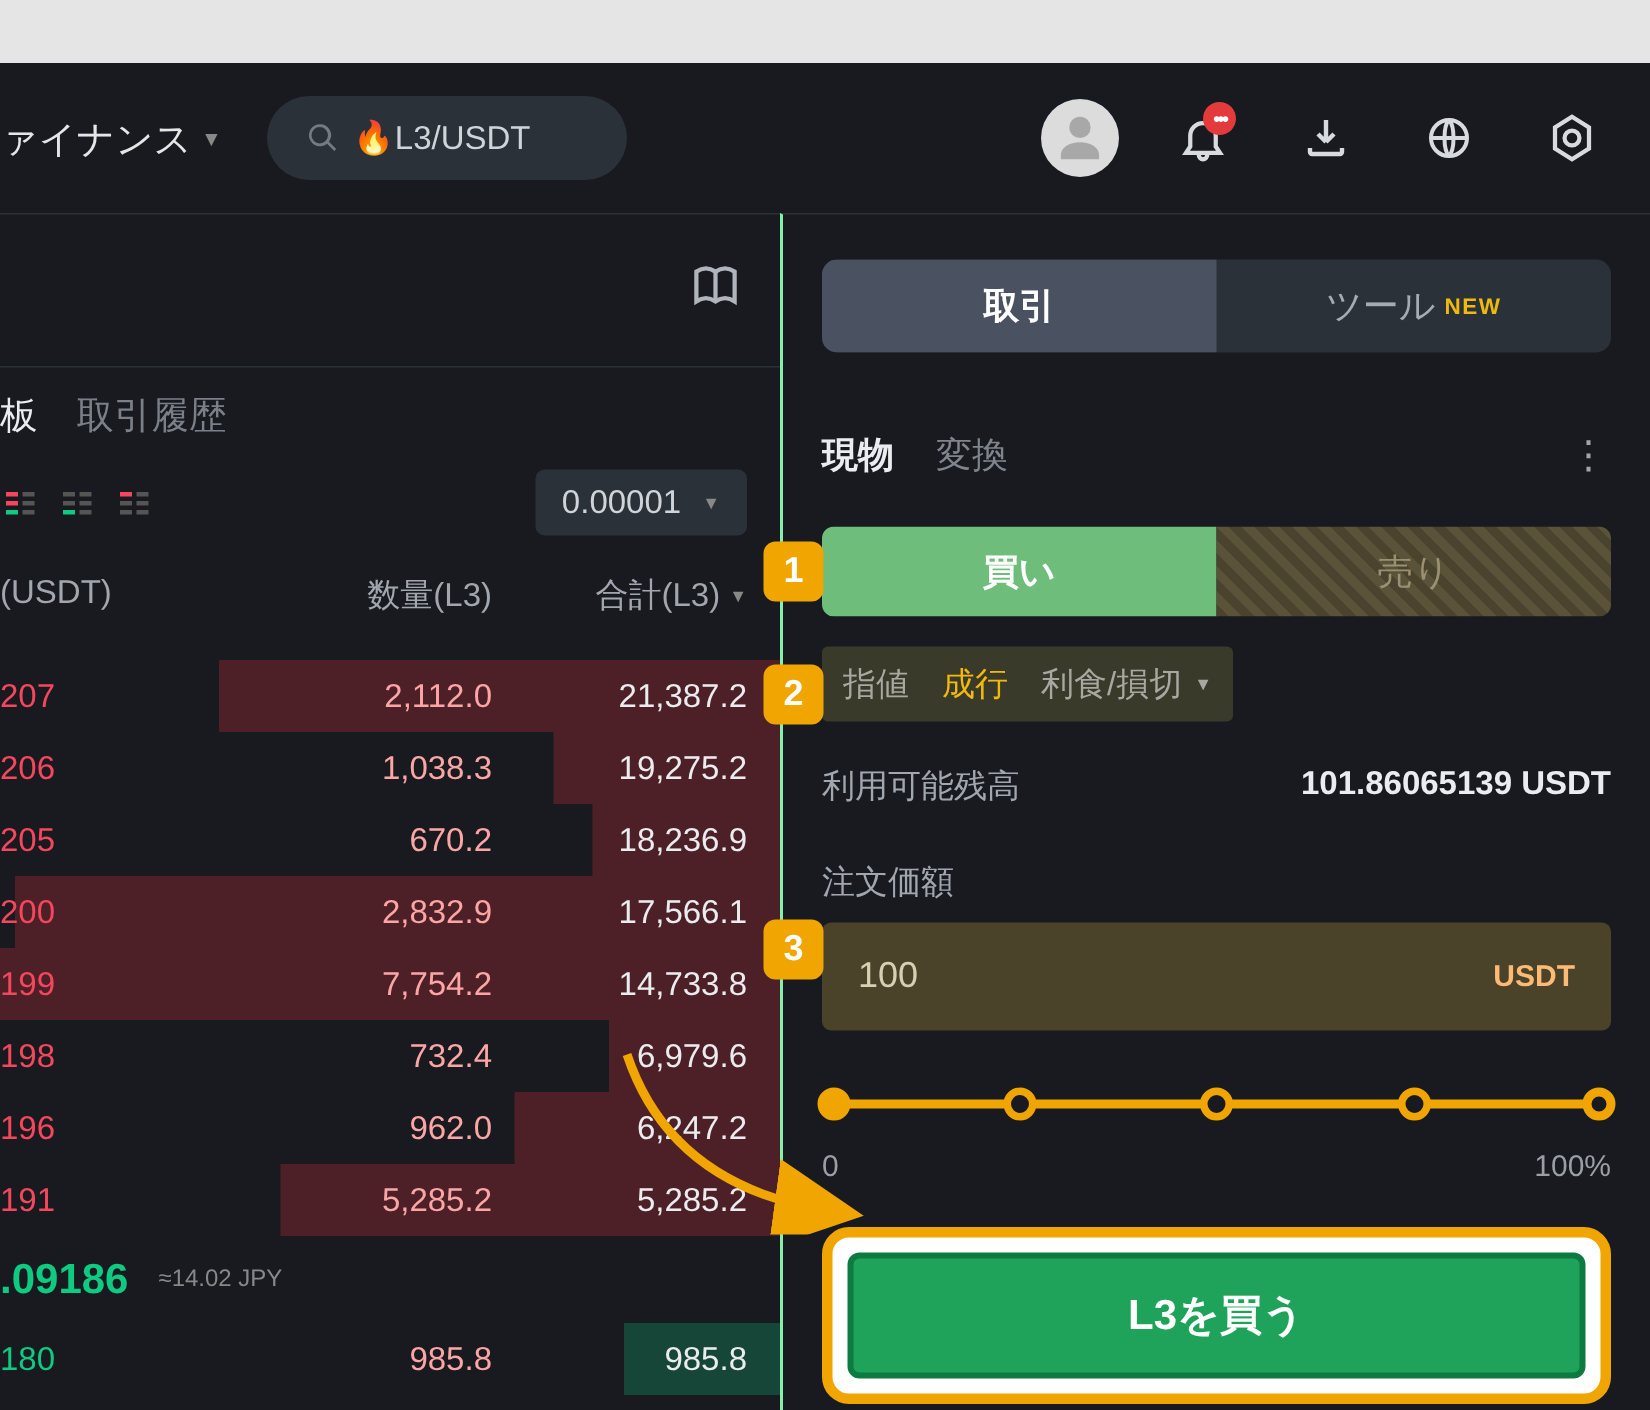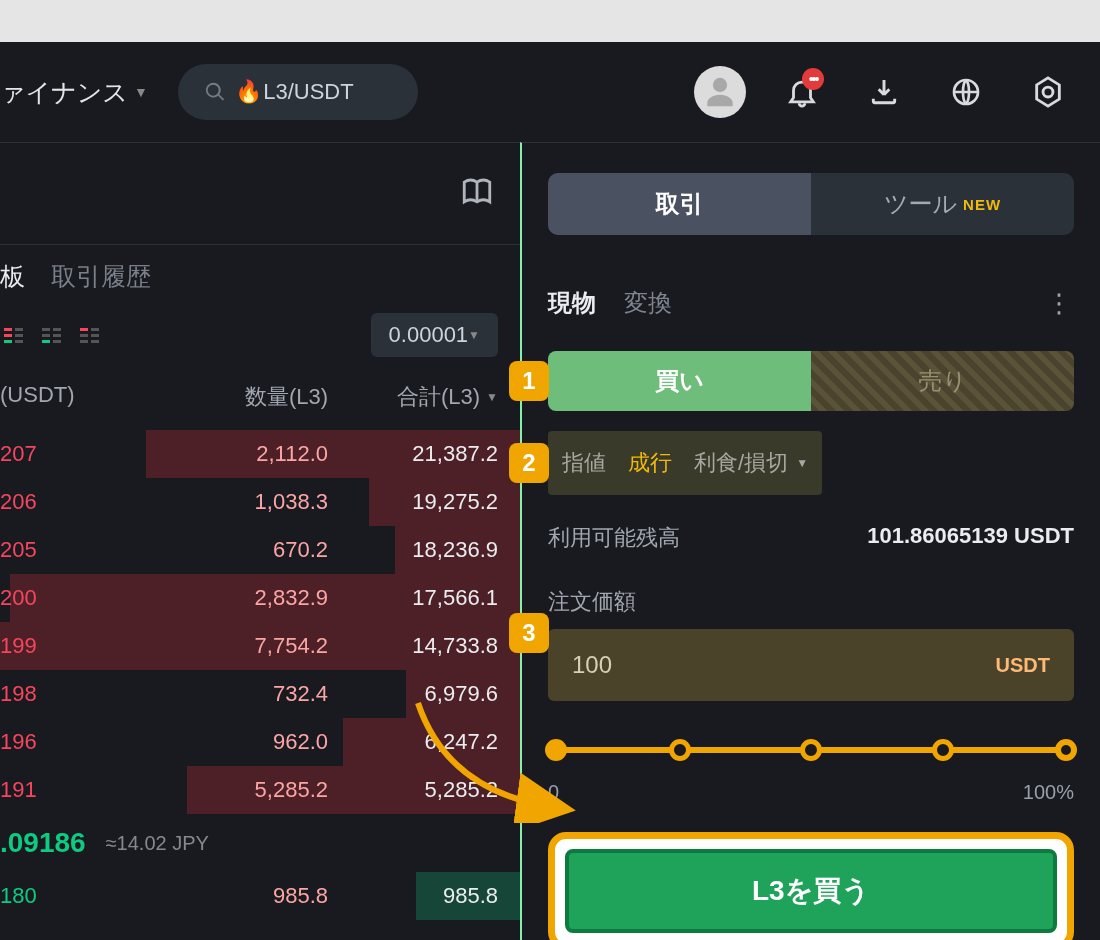--- a/index.html
+++ b/index.html
@@ -86,26 +86,26 @@
     height: 64px; display:flex; align-items:center; gap:26px; padding: 0 0 0 0;
     font-size:25px; color:#7a7f88;
   }
   .left-tabs .tab.active{ color:#eaecef; }
   .mini-icons { display:flex; gap:16px; align-items:center; padding-left:4px;}
   .mini-icons .mi{ width:22px; display:flex; flex-wrap:wrap; gap:3px;}
   .mi span{ width:8px;height:3px;}
   .depth-select{
     margin-left:auto; margin-right:22px;
     background:#2b3139; border-radius:6px; height:44px;
-    display:flex; align-items:center; padding:0 18px; 
+    display:flex; align-items:center; padding:0 18px; gap:14px;
     color:#d0d3d9; font-size:22px;
   }
   .depth-select .caret{font-size:12px;color:#888;}
   .ob-header{
-    display:flex; font-size:22px; color:#a2a6ae; padding: 20px 22px 18px 0;
+    display:flex; font-size:22px; color:#a2a6ae; padding: 20px 22px 28px 0;
   }
   .ob-header .c1{flex:0 0 160px;}
   .ob-header .c2{flex:1; text-align:right;}
   .ob-header .c3{flex:0 0 170px; text-align:right; display:flex;justify-content:flex-end;align-items:center;gap:6px;}
   .ob-header .caret{font-size:12px;color:#888;}
   .ob-rows{}
   .ob-row{
     position:relative; height:48px; display:flex; align-items:center;
     font-size:22px; padding-right:22px;
   }
@@ -115,42 +115,42 @@
   }
   .ob-row .c1{flex:0 0 160px; color:#f6465d; z-index:1; font-weight:500;}
   .ob-row.bid .c1{ color:#0ecb81;}
   .ob-row .c2{flex:1; text-align:right; color:#fca5a5; z-index:1;}
   .ob-row .c3{flex:0 0 170px; text-align:right; color:#eaecef; z-index:1;}
   .mid-price{
     height:58px; display:flex; align-items:center; gap:20px; padding-left:0;
     font-size:28px; font-weight:700;
   }
   .mid-price .p{color:#0ecb81;}
-  .mid-price .approx{ color:#888; font-size:20px; font-weight:400;}
+  .mid-price .approx{ color:#888; font-size:16px; font-weight:400;}
   
   .segmented{
     display:flex; background:#2b3139; border-radius:10px; height:62px; overflow:hidden;
     margin-bottom: 44px;
   }
   .segmented .seg{flex:1; display:flex; align-items:center; justify-content:center; font-size:24px; color:#a6aab2; cursor:pointer;}
   .segmented .seg.active{ background:#4a5160; color:#fff; font-weight:600;}
   .segmented .seg .new{ color:#f0b90b; font-size:15px; font-weight:700; margin-left:6px; letter-spacing:1px;}
   .mode-row{ display:flex; align-items:center; height:48px; margin-bottom:24px;}
   .mode-row .mode{ font-size:24px; color:#7f848d; margin-right:28px; cursor:pointer;}
   .mode-row .mode.active{ color:#eaecef; font-weight:700;}
   .mode-row .dots{ margin-left:auto; color:#a0a4ac; font-size:26px; cursor:pointer; letter-spacing:2px;}
   .bs-toggle{
     display:flex; height:60px; border-radius:8px; overflow:hidden; margin-bottom:20px;
   }
   .bs-toggle .buy{flex:1; background:#6fbd7a; color:#fff; display:flex;align-items:center;justify-content:center; font-size:24px; font-weight:600;}
   .bs-toggle .sell{flex:1;
     background: repeating-linear-gradient(45deg,#4a432e 0 6px,#5a5339 6px 12px);
     color:#9a9072; display:flex;align-items:center;justify-content:center; font-size:24px;}
   .ordertype{
-    display:inline-flex; background:#3a3a2a; height:64px; align-items:center;
+    display:inline-flex; background:#3a3a2a; height:50px; align-items:center;
     border-radius:4px; padding: 0 14px; gap:22px; margin-bottom:28px;
   }
   .ordertype .ot{ font-size:22px; color:#a8a8a2; cursor:pointer;}
   .ordertype .ot.active{ color:#f0b90b;}
   .ordertype .caret{ font-size:12px; color:#a8a8a2; margin-left:-14px;}
   .label{ font-size:22px; color:#a2a6ae; margin-bottom:10px;}
   .row-avail{ display:flex; justify-content:space-between; margin-bottom:24px;}
   .row-avail .val{ color:#eaecef; font-weight:700; font-size:22px;}
   .amount-input{
     background:#4a432a; height:72px; border-radius:6px;

